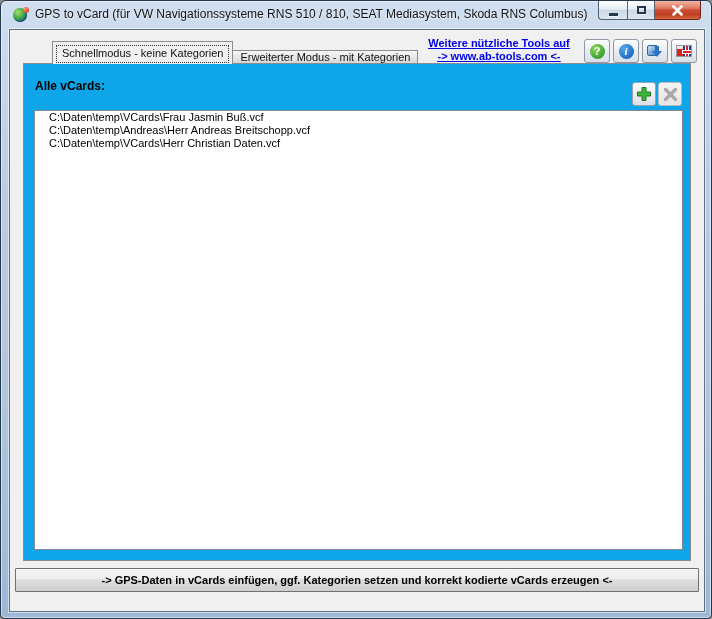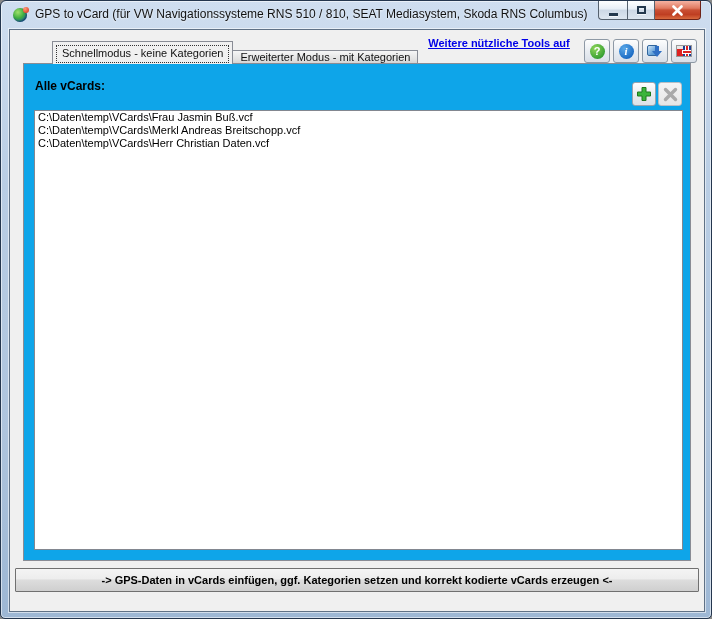--- a/index.html
+++ b/index.html
@@ -118,21 +118,21 @@
     background:linear-gradient(180deg,#fefefe,#e9ecf0 55%,#dde1e7);
     display:flex; align-items:center; justify-content:center;
   }
   .sq-btn.disabled{ cursor:default; background:linear-gradient(180deg,#f4f4f4,#e6e6e6); border-color:#b9bec4; }
 
   
   .listbox{
     position:absolute; left:10px; top:46px; width:649px; height:440px;
     background:#fff; border:1px solid #828790; overflow:hidden; cursor:default;
   }
-  .list-item{ font-size:11px; line-height:13px; padding:0 3px; color:#000; white-space:nowrap; }
+  .list-item{ font-size:11px; line-height:13px; padding:0 14px; color:#000; white-space:nowrap; }
 
   
   .action-btn{
     position:absolute; left:5px; top:538px; width:684px; height:24px;
     border:1px solid #707070; border-radius:1px; cursor:pointer;
     background:linear-gradient(180deg,#f4f4f4 0%,#ededed 45%,#dddddd 50%,#cfcfcf 100%);
     font-family:"Liberation Sans",sans-serif; font-size:11px; font-weight:bold; color:#000;
     display:flex; align-items:center; justify-content:center;
   }
 </style>
@@ -169,20 +169,21 @@
         <span class="focus-rect"></span>
         <span>Schnellmodus - keine Kategorien</span>
       </div>
       <div class="tab">
         <span>Erweiterter Modus - mit Kategorien</span>
       </div>
     </div>
 
     <div class="weblink">
       <span>Weitere nützliche Tools auf</span>
+      <span>-&gt; www.ab-tools.com &lt;-</span>
     </div>
 
     <div class="toolbar">
       <div class="tool-btn">
         <span class="circle-icon help-circle">?</span>
       </div>
       <div class="tool-btn">
         <span class="circle-icon info-circle">i</span>
       </div>
       <div class="tool-btn">
@@ -213,21 +214,21 @@
         </div>
         <div class="sq-btn disabled">
           <svg width="15" height="15" viewBox="0 0 15 15">
             <path d="M2.5 2.5 L12.5 12.5 M12.5 2.5 L2.5 12.5" stroke="#a9a9a9" stroke-width="3.4" stroke-linecap="round"></path>
           </svg>
         </div>
       </div>
 
       <div class="listbox">
         <div class="list-item">C:\Daten\temp\VCards\Frau Jasmin Buß.vcf</div>
-        <div class="list-item">C:\Daten\temp\VCards\Merkl Andreas Breitschopp.vcf</div>
+        <div class="list-item">C:\Daten\temp\Andreas\Herr Andreas Breitschopp.vcf</div>
         <div class="list-item">C:\Daten\temp\VCards\Herr Christian Daten.vcf</div>
       </div>
     </div>
 
     <button class="action-btn">-&gt; GPS-Daten in vCards einfügen, ggf. Kategorien setzen und korrekt kodierte vCards erzeugen &lt;-</button>
 
   </div>
 </div>
 
 </body></html>

